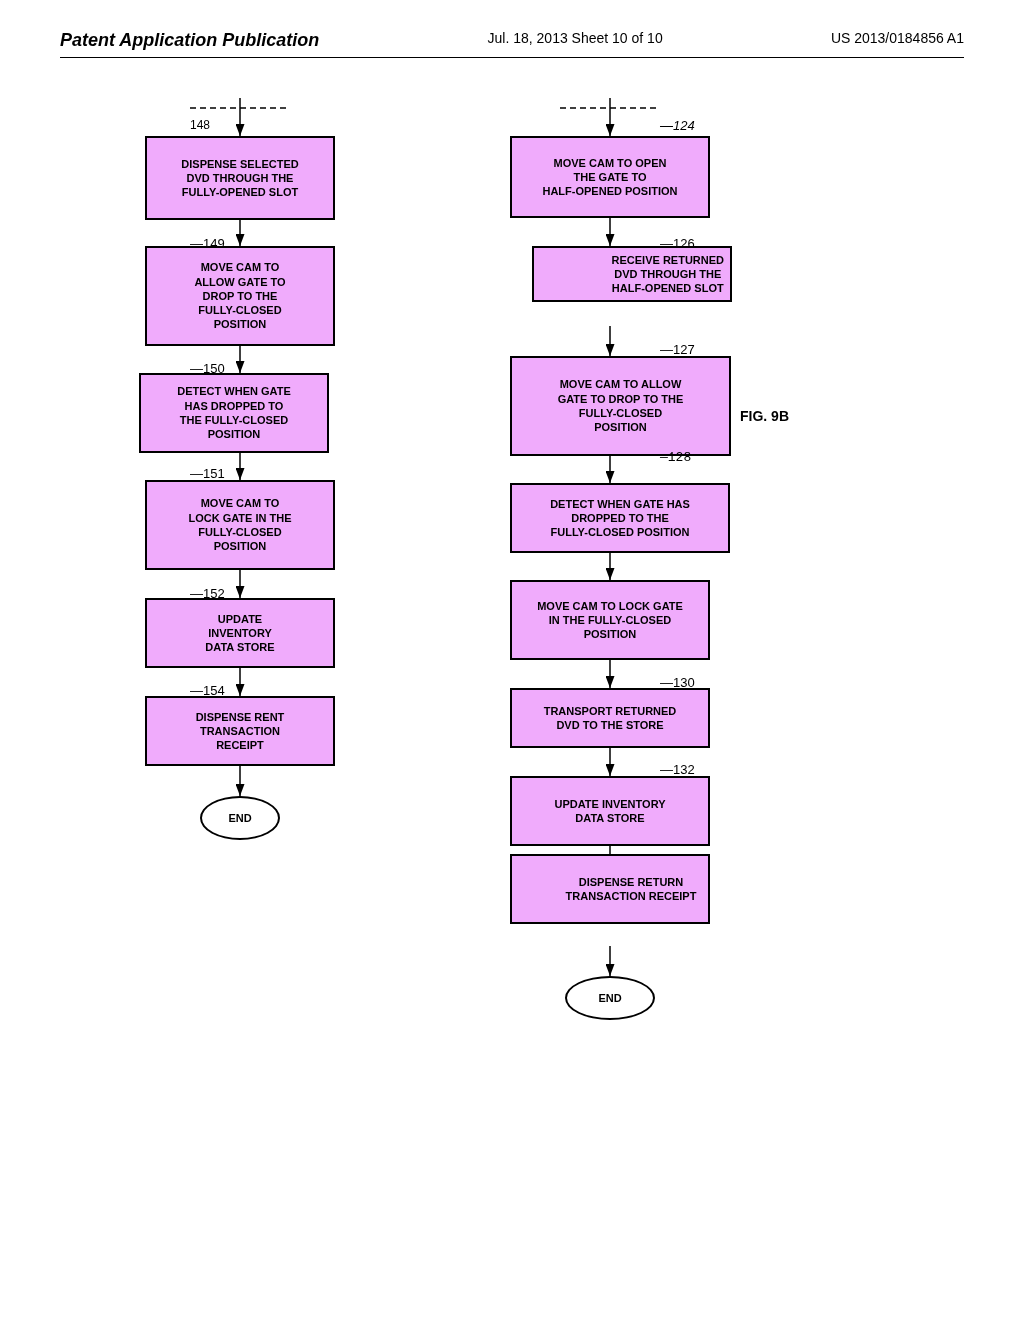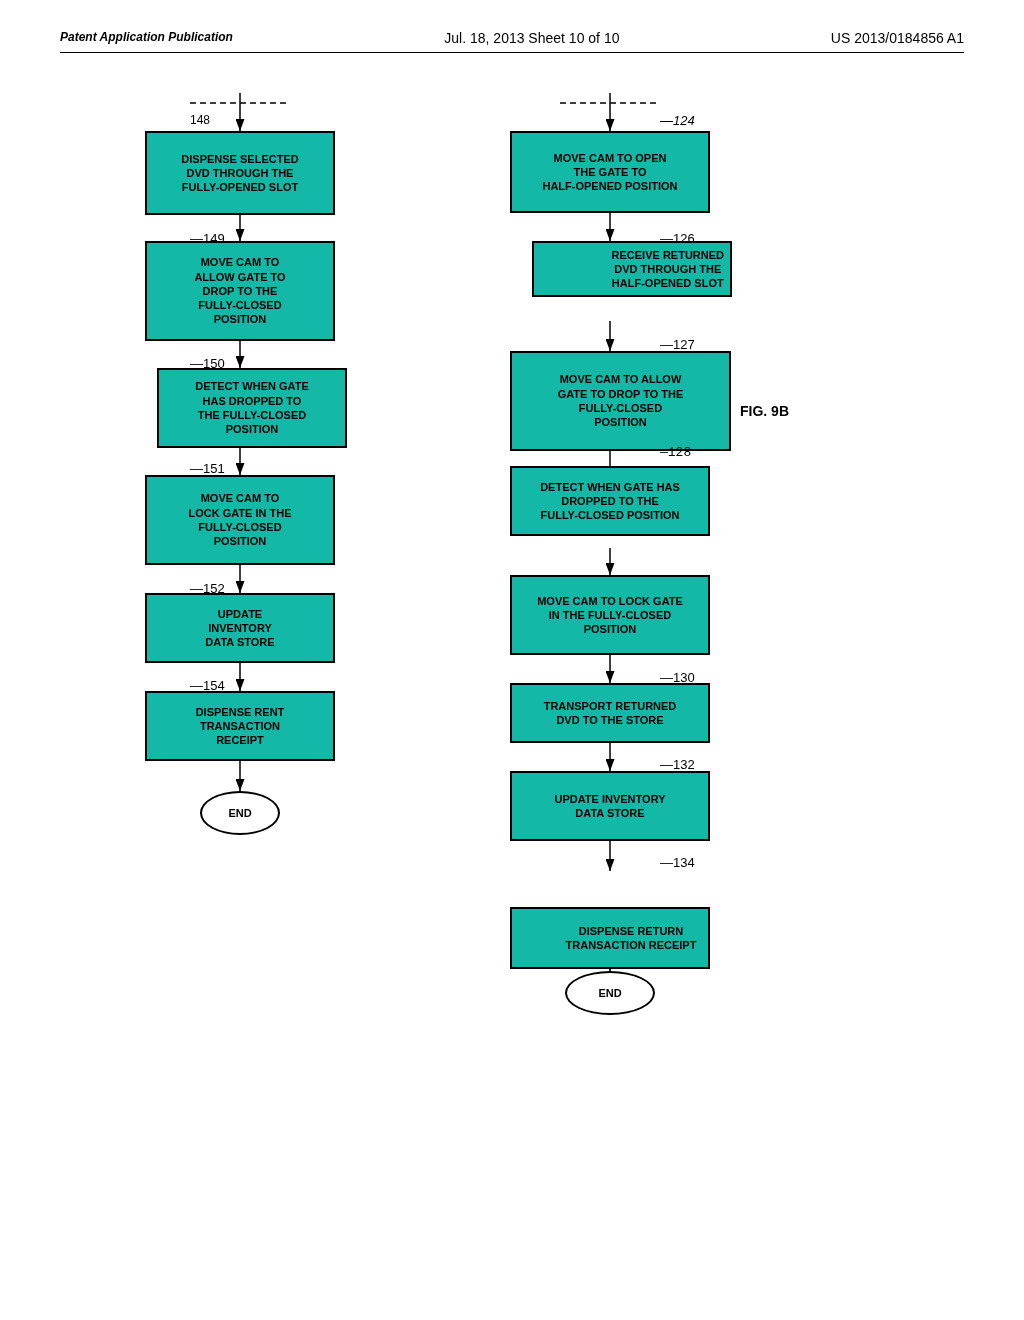--- a/index.html
+++ b/index.html
@@ -19,40 +19,40 @@
     }
     .header {
       display: flex;
       justify-content: space-between;
       align-items: flex-start;
       margin-bottom: 10px;
       border-bottom: 1px solid #000;
       padding-bottom: 6px;
     }
     .header-left {
-      font-size: 12px;
+      font-size: 18px;
       font-weight: bold;
       font-style: italic;
     }
     .header-center {
       font-size: 14px;
     }
     .header-right {
       font-size: 14px;
     }
     .diagram-area {
       position: relative;
       margin-top: 40px;
       width: 100%;
       height: 1100px;
     }
     .flow-box {
       position: absolute;
       border: 2px solid #000;
-      background: #14b8a6;
+      background: #f0abfc;
       text-align: center;
       font-size: 11px;
       font-weight: bold;
       display: flex;
       align-items: center;
       justify-content: center;
       padding: 4px 6px;
       line-height: 1.3;
     }
     .flow-oval {
@@ -157,21 +157,21 @@
 ALLOW GATE TO
 DROP TO THE
 FULLY-CLOSED
 POSITION</span>
     </div>
 
     <div class="label-ref" style="left:130px; top:263px;">
       <span style="font-size:13px;">—150</span>
     </div>
 
-    <div class="flow-box" style="left:97px; top:275px; width:190px; height:80px;">
+    <div class="flow-box" style="left:79px; top:275px; width:190px; height:80px;">
       <span style="white-space:pre-line;">DETECT WHEN GATE
 HAS DROPPED TO
 THE FULLY-CLOSED
 POSITION</span>
     </div>
 
     <div class="label-ref" style="left:130px; top:368px;">
       <span style="font-size:13px;">—151</span>
     </div>
 
@@ -236,21 +236,21 @@
 FULLY-CLOSED
 POSITION</span>
     </div>
 
     <div class="fig-label" style="left:680px; top:310px;">FIG. 9B</div>
 
     <div class="label-ref" style="left:600px; top:352px;font-family:Liberation Mono, monospace;">
       <span style="font-size:13px;">—128</span>
     </div>
 
-    <div class="flow-box" style="left:450px; top:373px; width:200px; height:70px;">
+    <div class="flow-box" style="left:450px; top:385px; width:220px; height:70px;">
       <span style="white-space:pre-line;">DETECT WHEN GATE HAS
 DROPPED TO THE
 FULLY-CLOSED POSITION</span>
     </div>
 
     <div class="label-ref" style="left:600px; top:468px;margin-top:20px;">
       <span style="font-size:13px;">—129</span>
     </div>
 
     <div class="flow-box" style="left:450px; top:482px; width:200px; height:80px;">
@@ -274,21 +274,21 @@
 
     <div class="flow-box" style="left:450px; top:678px; width:200px; height:70px;">
       <span style="white-space:pre-line;">UPDATE INVENTORY
 DATA STORE</span>
     </div>
 
     <div class="label-ref" style="left:600px; top:762px;">
       <span style="font-size:13px;text-align:center;">—134</span>
     </div>
 
-    <div class="flow-box" style="left:450px; top:814px; width:200px; height:62px;padding-left:48px;">
+    <div class="flow-box" style="left:450px; top:756px; width:200px; height:70px;padding-left:48px;">
       <span style="white-space:pre-line;">DISPENSE RETURN
 TRANSACTION RECEIPT</span>
     </div>
 
     <div class="flow-oval" style="left:505px; top:878px; width:90px; height:44px;">
       <span>END</span>
     </div>
 
   </div>
 </div>

